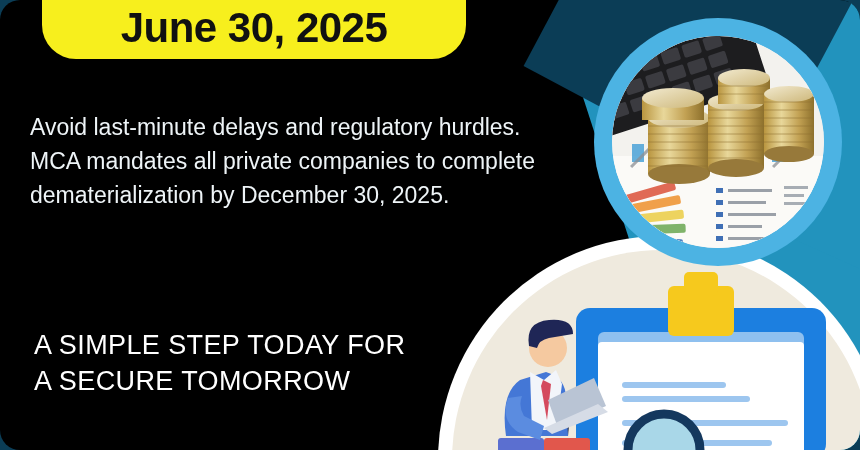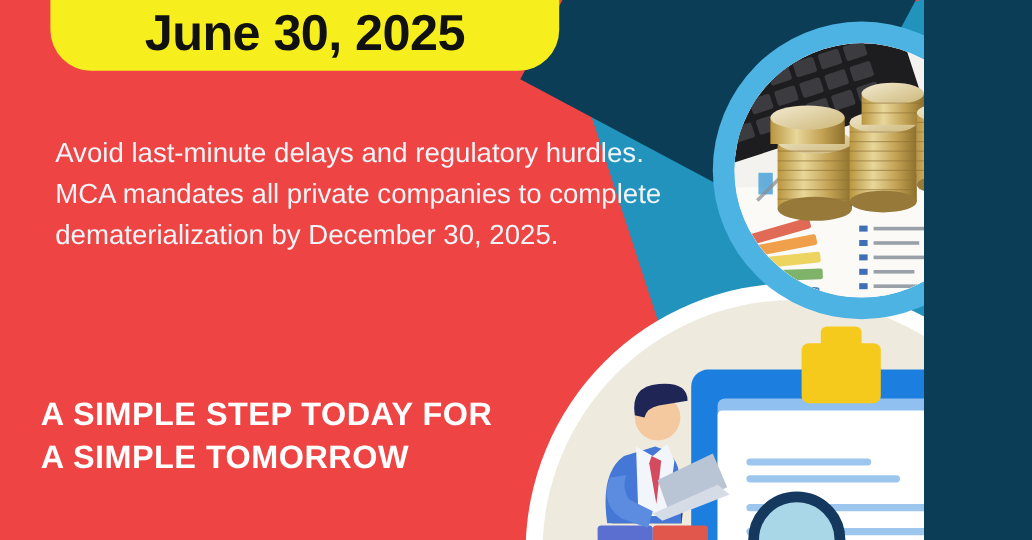--- a/index.html
+++ b/index.html
@@ -3,23 +3,24 @@
 <meta charset="utf-8">
 <title>Dematerialisation Deadline Poster</title>
 <style>
   html,body{margin:0;padding:0;}
   body{
     font-family:"Liberation Sans", sans-serif;
     background:#0b3d56;
   }
   #poster{
     position:relative;
-    width:770px;height:450px;
+    width:860px;height:450px;
     overflow:hidden;
-    background:#ef4444;
+    background:#000000;
+    border-radius:20px;
   }
 
   
   .teal-wedge{
     position:absolute;
     top:-40px;right:-120px;
     width:420px;height:560px;
     background:#2293bd;
     transform:rotate(-18deg);
     transform-origin:top right;
@@ -91,35 +92,35 @@
     font-weight:bold;
     letter-spacing:-0.5px;
     line-height:1.04;
   }
   .badge .l1{font-size:42px;}
   .badge .l2{font-size:42px;}
 
   
   .body-copy{
     position:absolute;
-    left:46px;top:110px;
+    left:30px;top:110px;
     width:520px;
     color:#eef4f7;
     font-size:23px;
     line-height:1.48;
   }
   .body-copy p{margin:0;}
 
   .tagline{
     position:absolute;
     left:34px;top:328px;
     width:470px;
     color:#ffffff;
     font-size:27px;
-    font-weight:bold;
+    font-weight:normal;
     line-height:1.32;
     letter-spacing:0.4px;
   }
   .tagline span{display:block;}
 </style>
 </head>
 <body>
 
 <div id="poster">
 
@@ -331,16 +332,16 @@
     <span class="l2">June 30, 2025</span>
   </div>
 
   <div class="body-copy">
     <p>Avoid last-minute delays and regulatory hurdles.</p>
     <p>MCA mandates all private companies to complete dematerialization by December 30, 2025.</p>
   </div>
 
   <div class="tagline">
     <span>A SIMPLE STEP TODAY FOR</span>
-    <span>A SIMPLE TOMORROW</span>
+    <span>A SECURE TOMORROW</span>
   </div>
 
 </div>
 
 </body></html>

